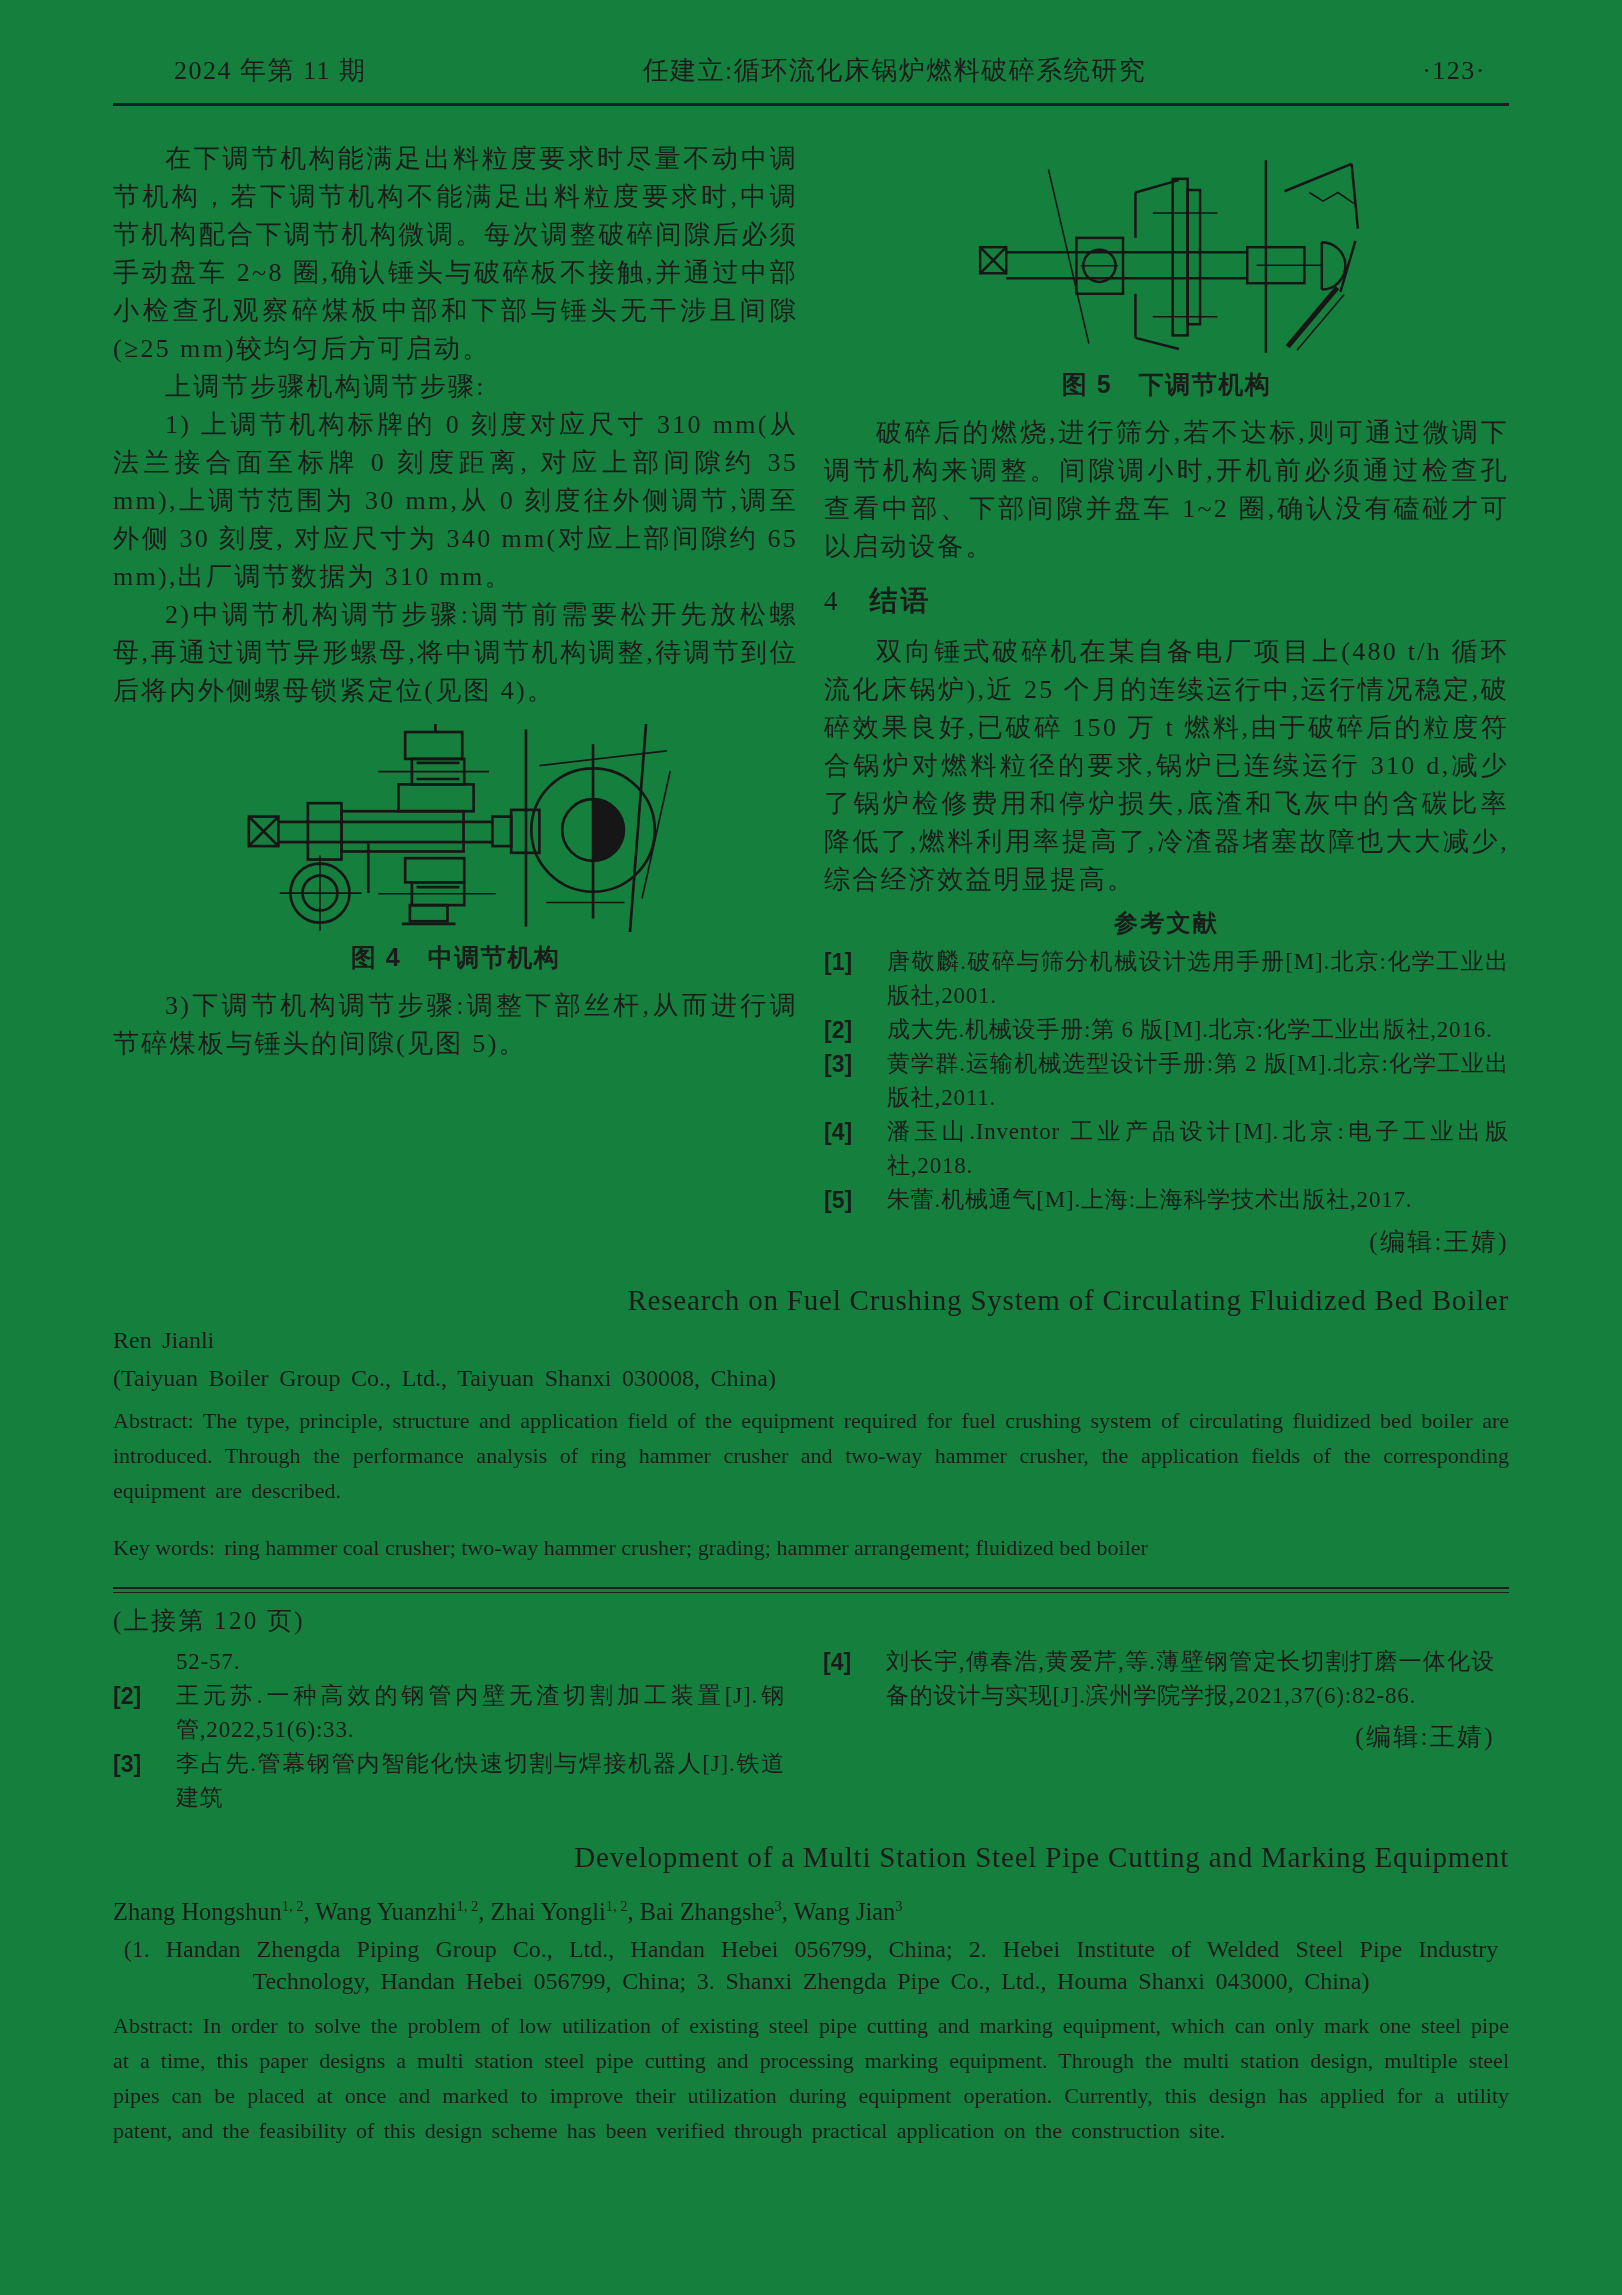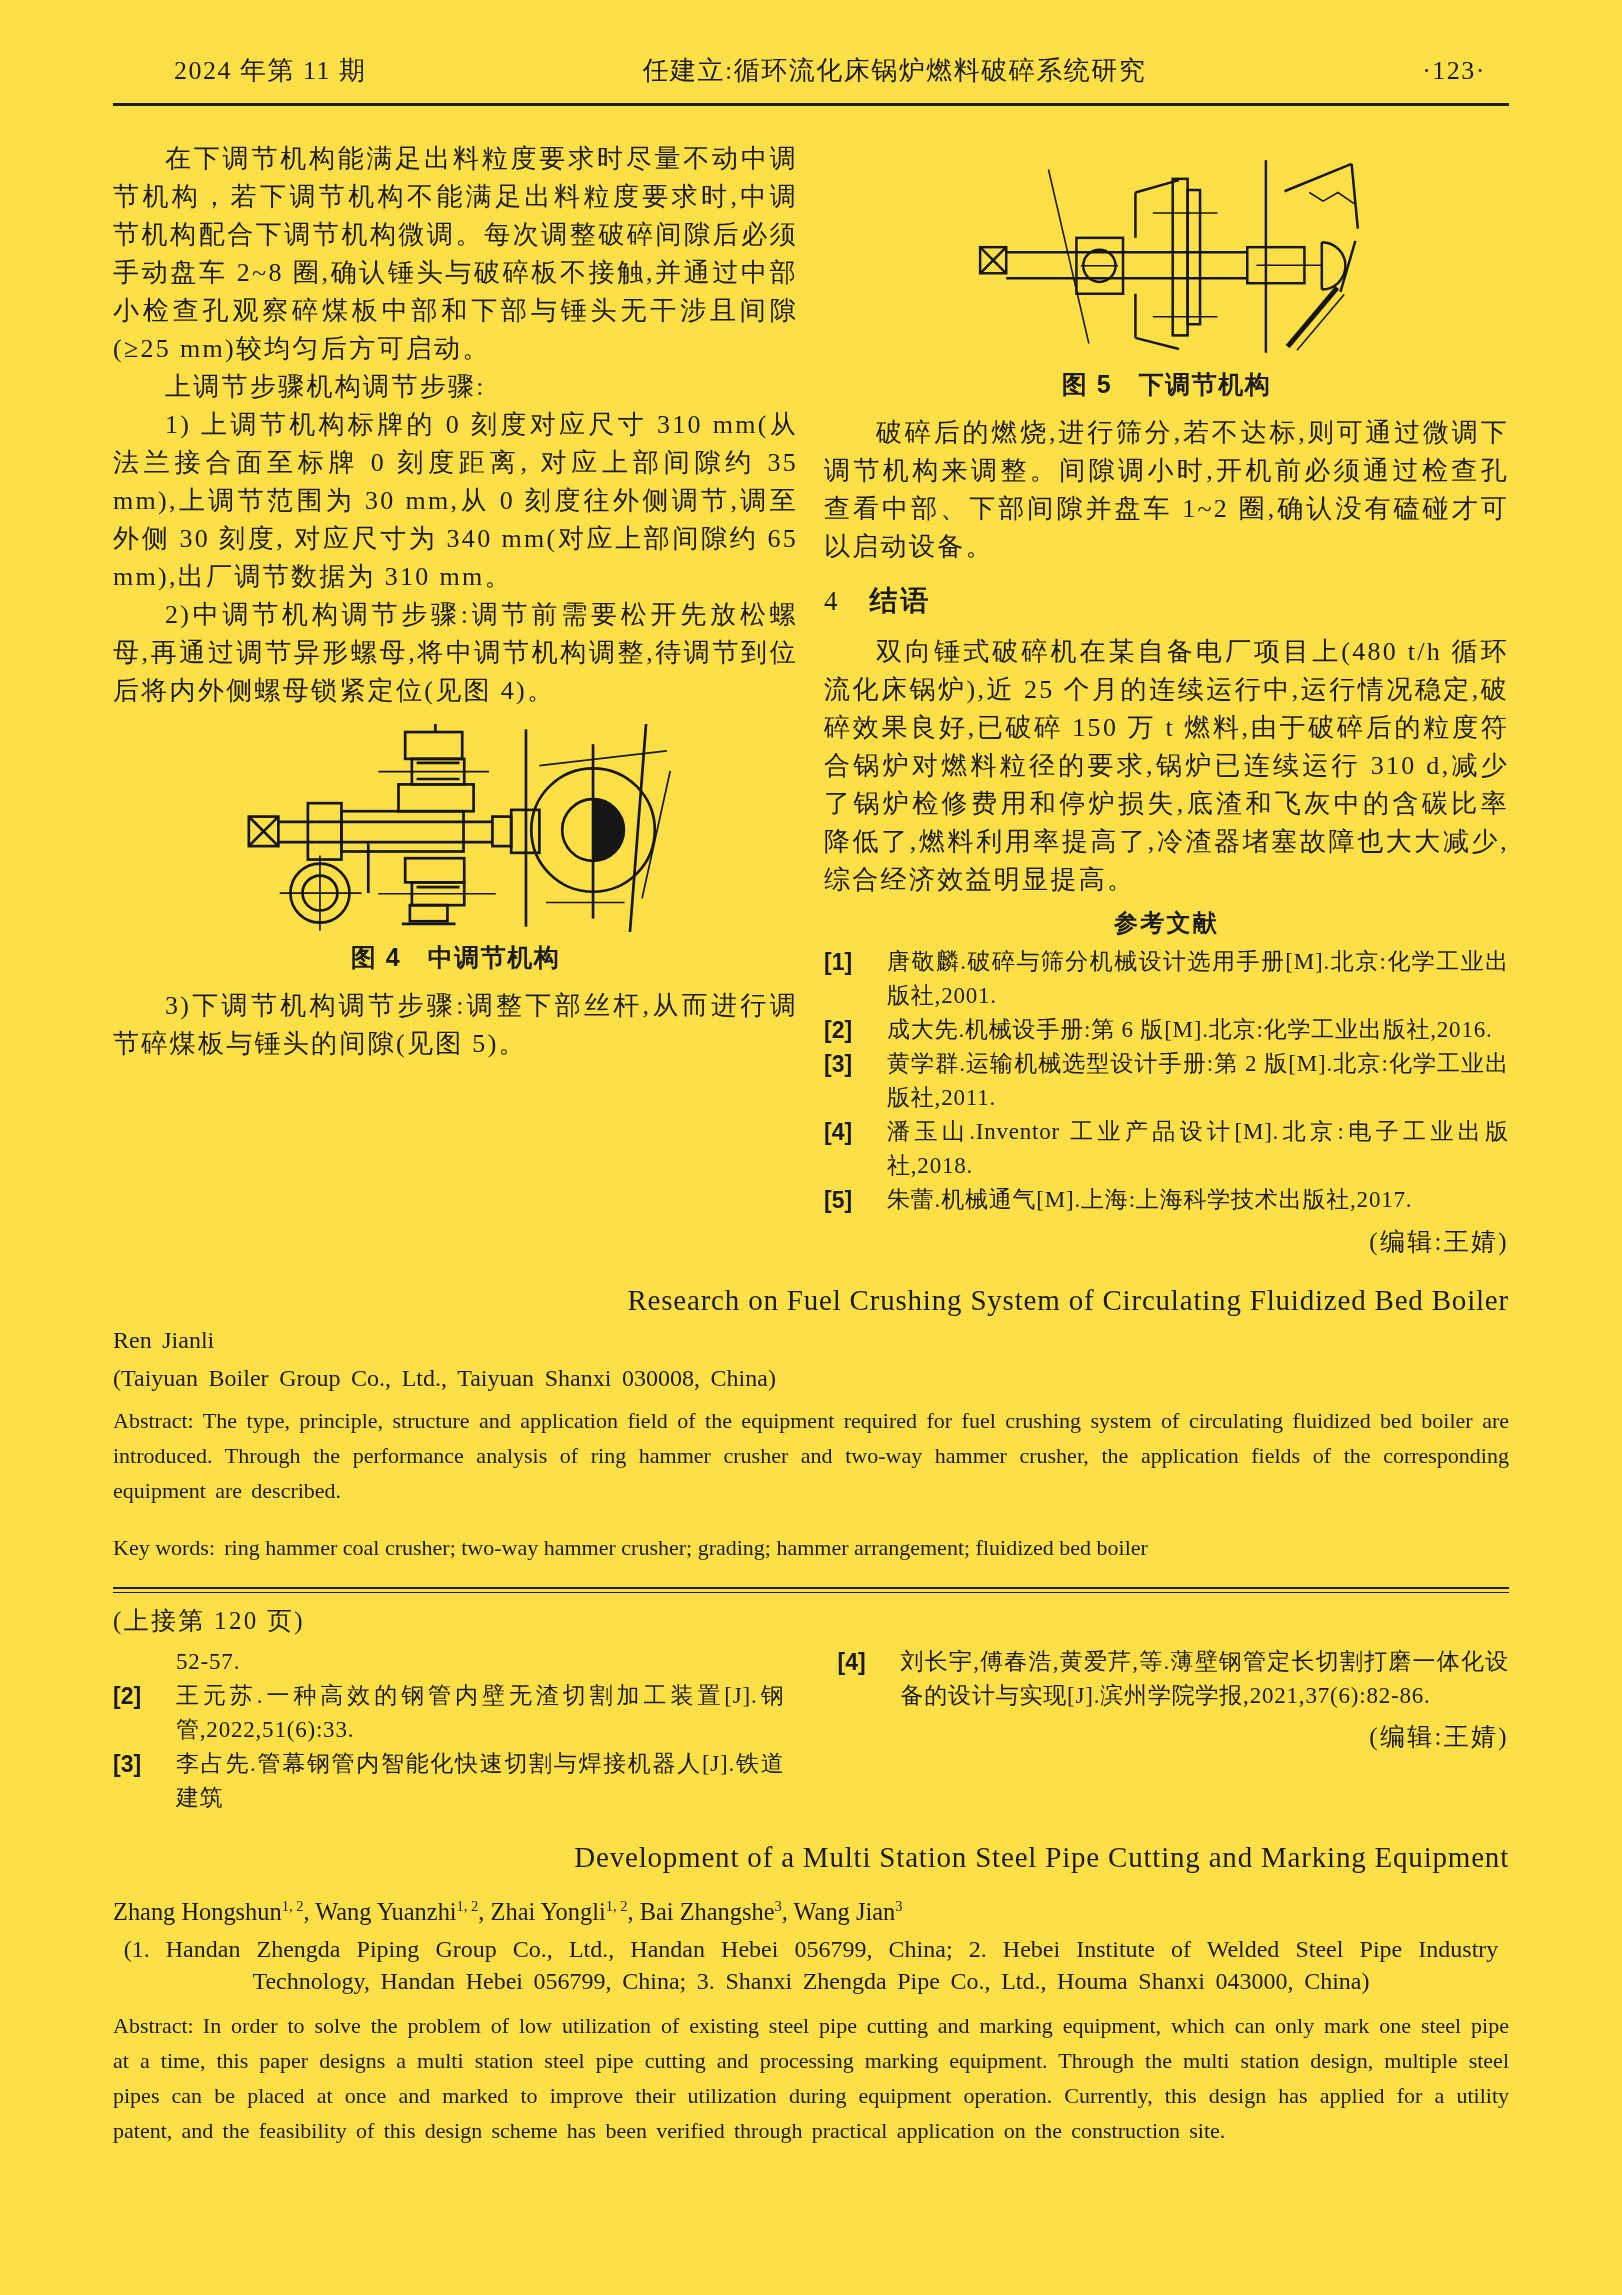--- a/index.html
+++ b/index.html
@@ -1,18 +1,18 @@
 <!DOCTYPE html>
 <html style="font-size:12.2px"><head>
 <meta charset="utf-8">
 <style>
   html,body { margin:0; padding:0; background:#ffffff; }
   .page {
     position:relative; width:1622px; height:2295px; overflow:hidden;
-    background:#fde047; color:#1b1b1b;
+    background:#15803d; color:#1b1b1b;
     font-family:"Liberation Serif","DejaVu Serif",serif;
   }
   .content { padding:53px 113px 0 113px; }
 
   
   .hdr { display:flex; justify-content:space-between; align-items:baseline;
          font-size:26px; padding:0 23px 0 61px; letter-spacing:1.5px; }
   .hdr-rule { border-top:3.8px solid #1d1d1d; margin-top:15.3px; }
 
   
@@ -43,21 +43,21 @@
 
   
   .e-title { text-align:right; font-size:29px; letter-spacing:0.8px; margin-top:26px; }
   .e-center { text-align:left; font-size:24px; margin-top:10.7px; word-spacing:4.6px; }
   .e-abs { font-size:22px; line-height:35px; text-align:justify; word-spacing:3.8px; margin-top:10.7px; }
   .e-abs .lbl, .e-kw .lbl { margin-right:9.2px; }
   .e-kw { font-size:22px; line-height:35px; margin-top:3.1px; }
 
   .dbl-rule { height:3.8px; border-top:2.3px solid #1d1d1d; border-bottom:1.5px solid #1d1d1d; margin-top:9.2px; }
   .cont-note { font-size:25px; letter-spacing:2.3px; margin-top:10.7px; }
-  .cont-cols { display:flex; gap:53px; margin-top:7.6px; }
+  .cont-cols { display:flex; gap:38px; margin-top:7.6px; }
   .cont-col { width:672px; }
 
   .e2-authors { text-align:left; font-size:24.4px; margin-top:24px; }
   .e2-authors sup { font-size:14.5px; }
   .e2-affil { font-size:24px; line-height:32px; text-align:justify; text-align-last:center;
               word-spacing:4.6px; margin-top:7.6px; padding:0 10.7px; }
 
   svg .ln { stroke:#161616; stroke-width:4; fill:none; }
   svg .lt { stroke:#161616; stroke-width:2.5; fill:none; }
   svg .th { stroke:#161616; stroke-width:8; fill:none; }

